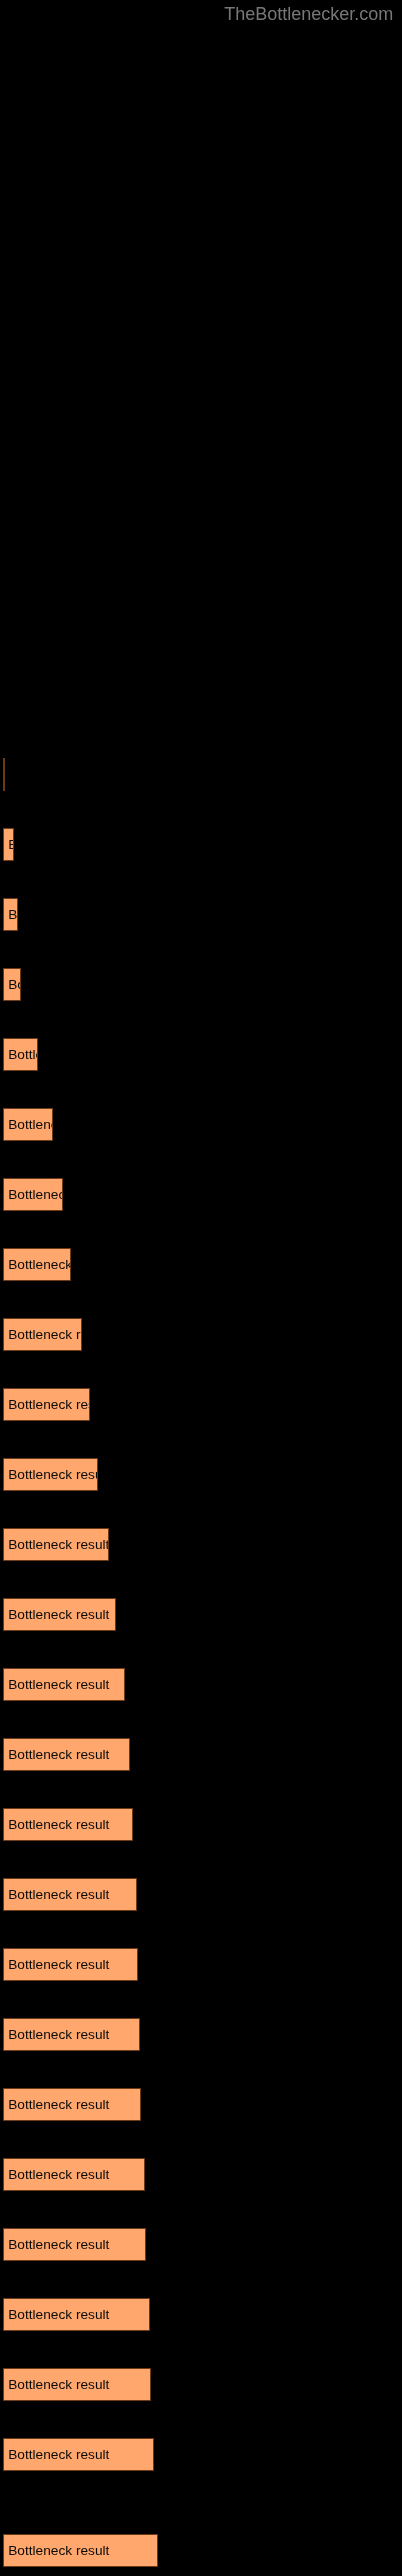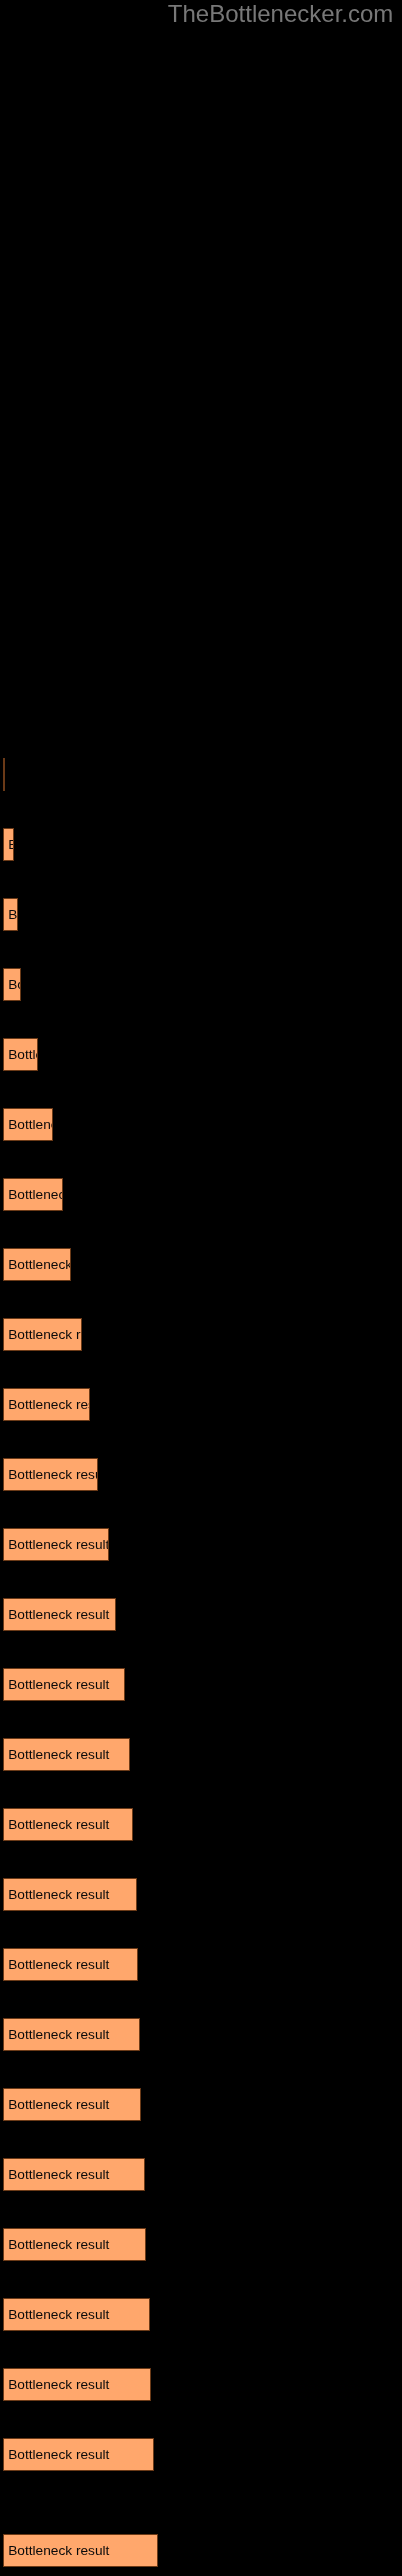--- a/index.html
+++ b/index.html
@@ -20,21 +20,21 @@
     inset: 0;
     width: 403px;
     height: 2576px;
     background: #000000;
   }
   #watermark {
     position: absolute;
     top: 1.6px;
     right: 9.7px;
     color: #787878;
-    font-size: 24px;
+    font-size: 18px;
     font-family: "Liberation Sans", sans-serif;
     letter-spacing: 0px;
     white-space: nowrap;
     line-height: 24px;
   }
   #plot-area {
     position: absolute;
     left: 0;
     top: 0;
     width: 403px;

